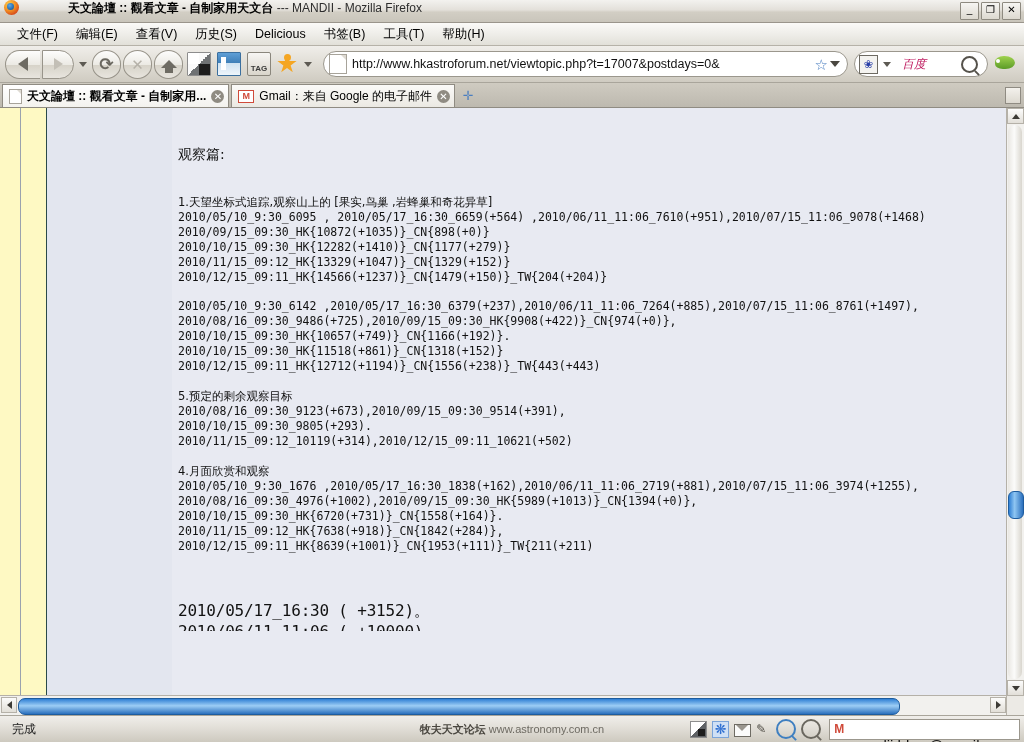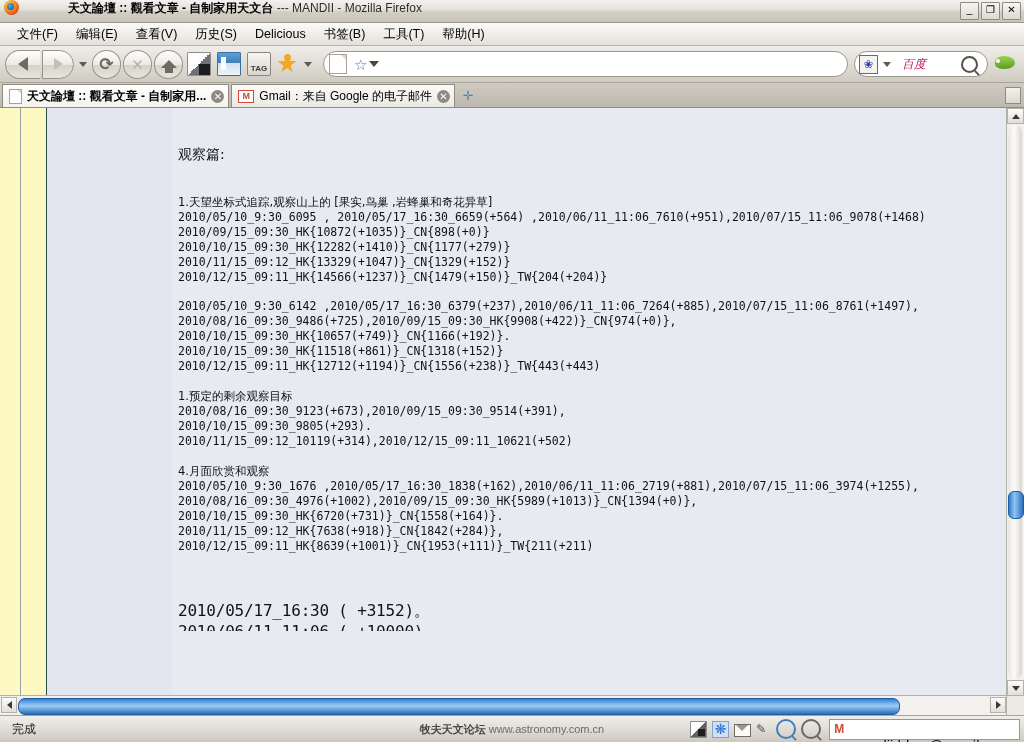--- a/index.html
+++ b/index.html
@@ -261,20 +261,21 @@
     <div class="tb-icon ic-blue"></div>
     <div class="tb-icon ic-tag">TAG</div>
     <div class="ic-star">
       <div class="star-shape"></div>
       <div class="star-head"></div>
     </div>
     <div class="dropcaret"></div>
 
     <div class="urlwrap">
       <div class="url-favicon"></div>
+      <div class="urltext">http://www.hkastroforum.net/viewtopic.php?t=17007&amp;postdays=0&amp;</div>
       <div class="star-bm">☆</div>
       <div class="urlcaret"></div>
     </div>
 
     <div class="searchwrap">
       <div class="paw">
           <span>❀</span>
         </div>
       <div class="dropcaret"></div>
       <div class="searchtext">百度</div>
@@ -318,21 +319,21 @@
 
         <div class="block">
           <div class="mono">2010/05/10_9:30_6142 ,2010/05/17_16:30_6379(+237),2010/06/11_11:06_7264(+885),2010/07/15_11:06_8761(+1497),</div>
           <div class="mono">2010/08/16_09:30_9486(+725),2010/09/15_09:30_HK{9908(+422)}_CN{974(+0)},</div>
           <div class="mono">2010/10/15_09:30_HK{10657(+749)}_CN{1166(+192)}.</div>
           <div class="mono">2010/10/15_09:30_HK{11518(+861)}_CN{1318(+152)}</div>
           <div class="mono">2010/12/15_09:11_HK{12712(+1194)}_CN{1556(+238)}_TW{443(+443)</div>
         </div>
 
         <div class="block">
-          <div class="blk-head cjk">1.预定的剩余观察目标</div>
+          <div class="blk-head cjk">5.预定的剩余观察目标</div>
           <div class="mono">2010/08/16_09:30_9123(+673),2010/09/15_09:30_9514(+391),</div>
           <div class="mono">2010/10/15_09:30_9805(+293).</div>
           <div class="mono">2010/11/15_09:12_10119(+314),2010/12/15_09:11_10621(+502)</div>
         </div>
 
         <div class="block">
           <div class="blk-head cjk">4.月面欣赏和观察</div>
           <div class="mono">2010/05/10_9:30_1676 ,2010/05/17_16:30_1838(+162),2010/06/11_11:06_2719(+881),2010/07/15_11:06_3974(+1255),</div>
           <div class="mono">2010/08/16_09:30_4976(+1002),2010/09/15_09:30_HK{5989(+1013)}_CN{1394(+0)},</div>
           <div class="mono">2010/10/15_09:30_HK{6720(+731)}_CN{1558(+164)}.</div>

